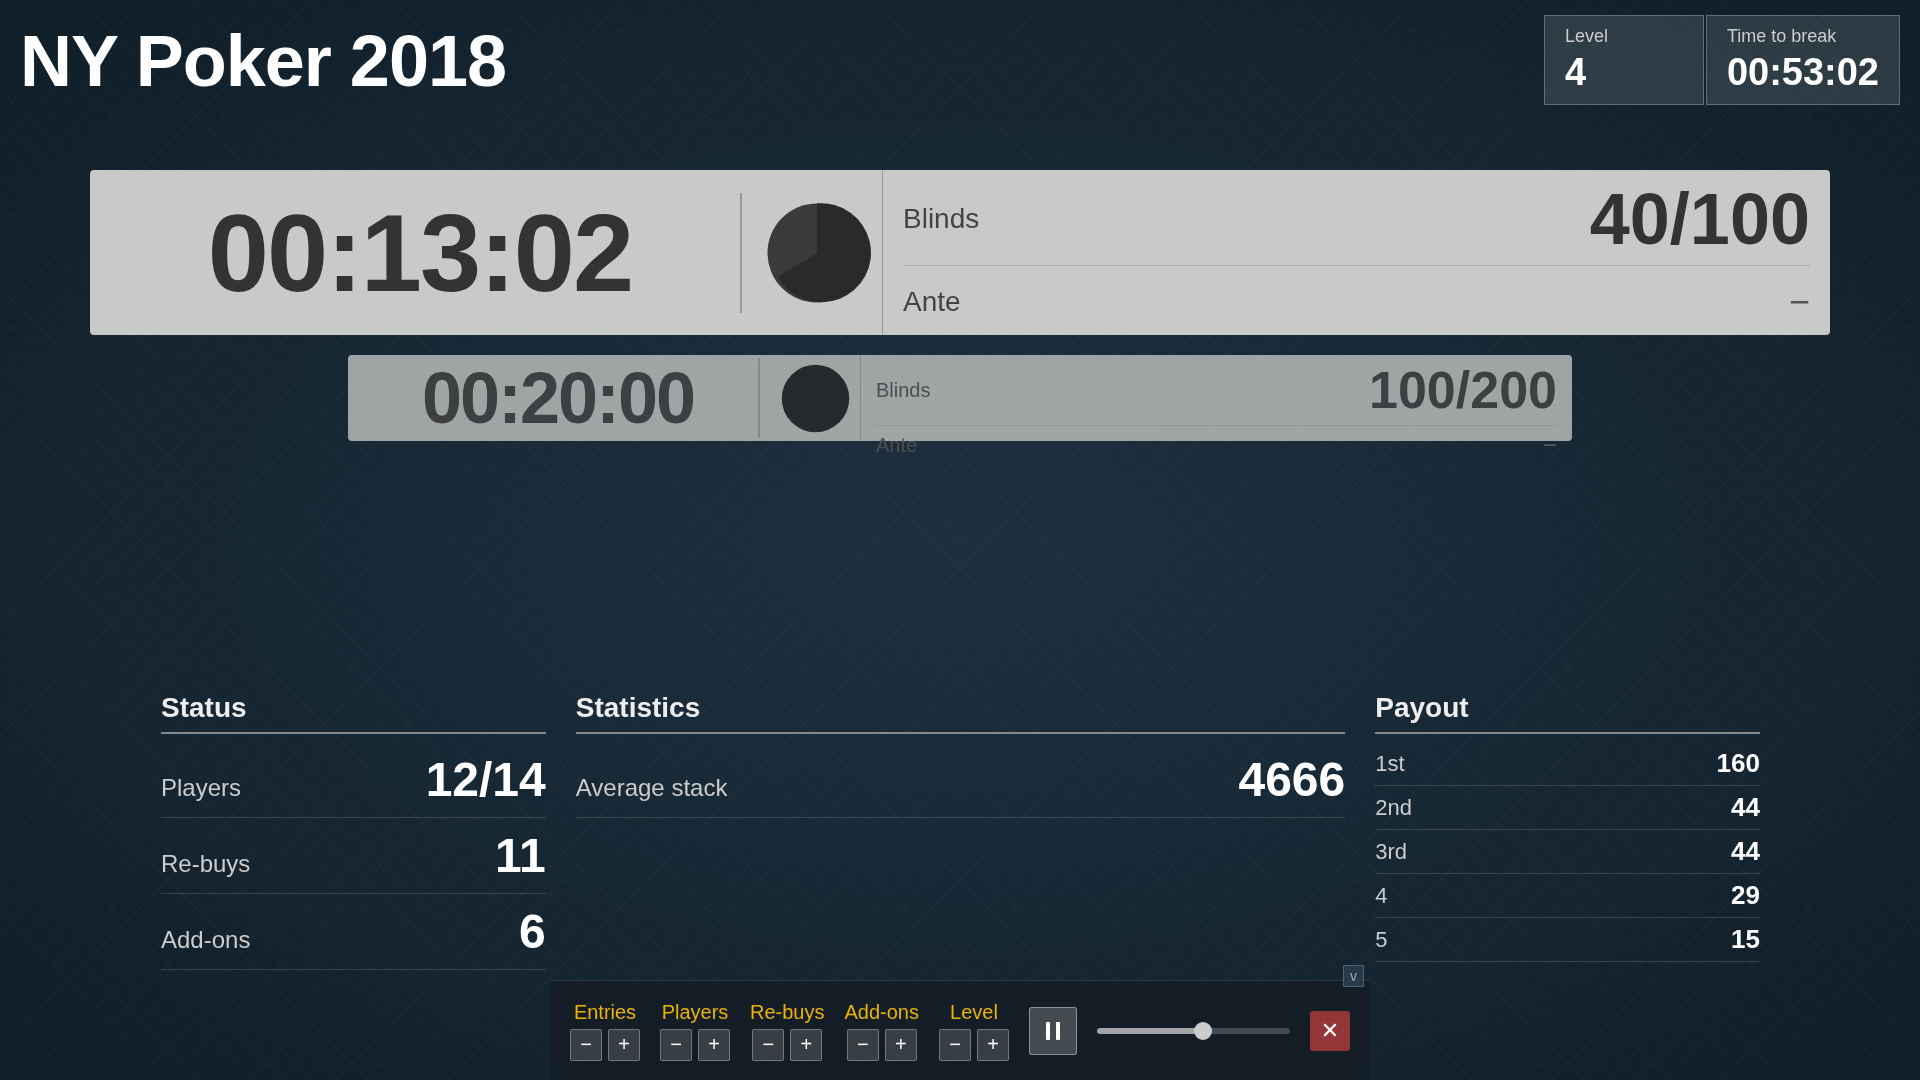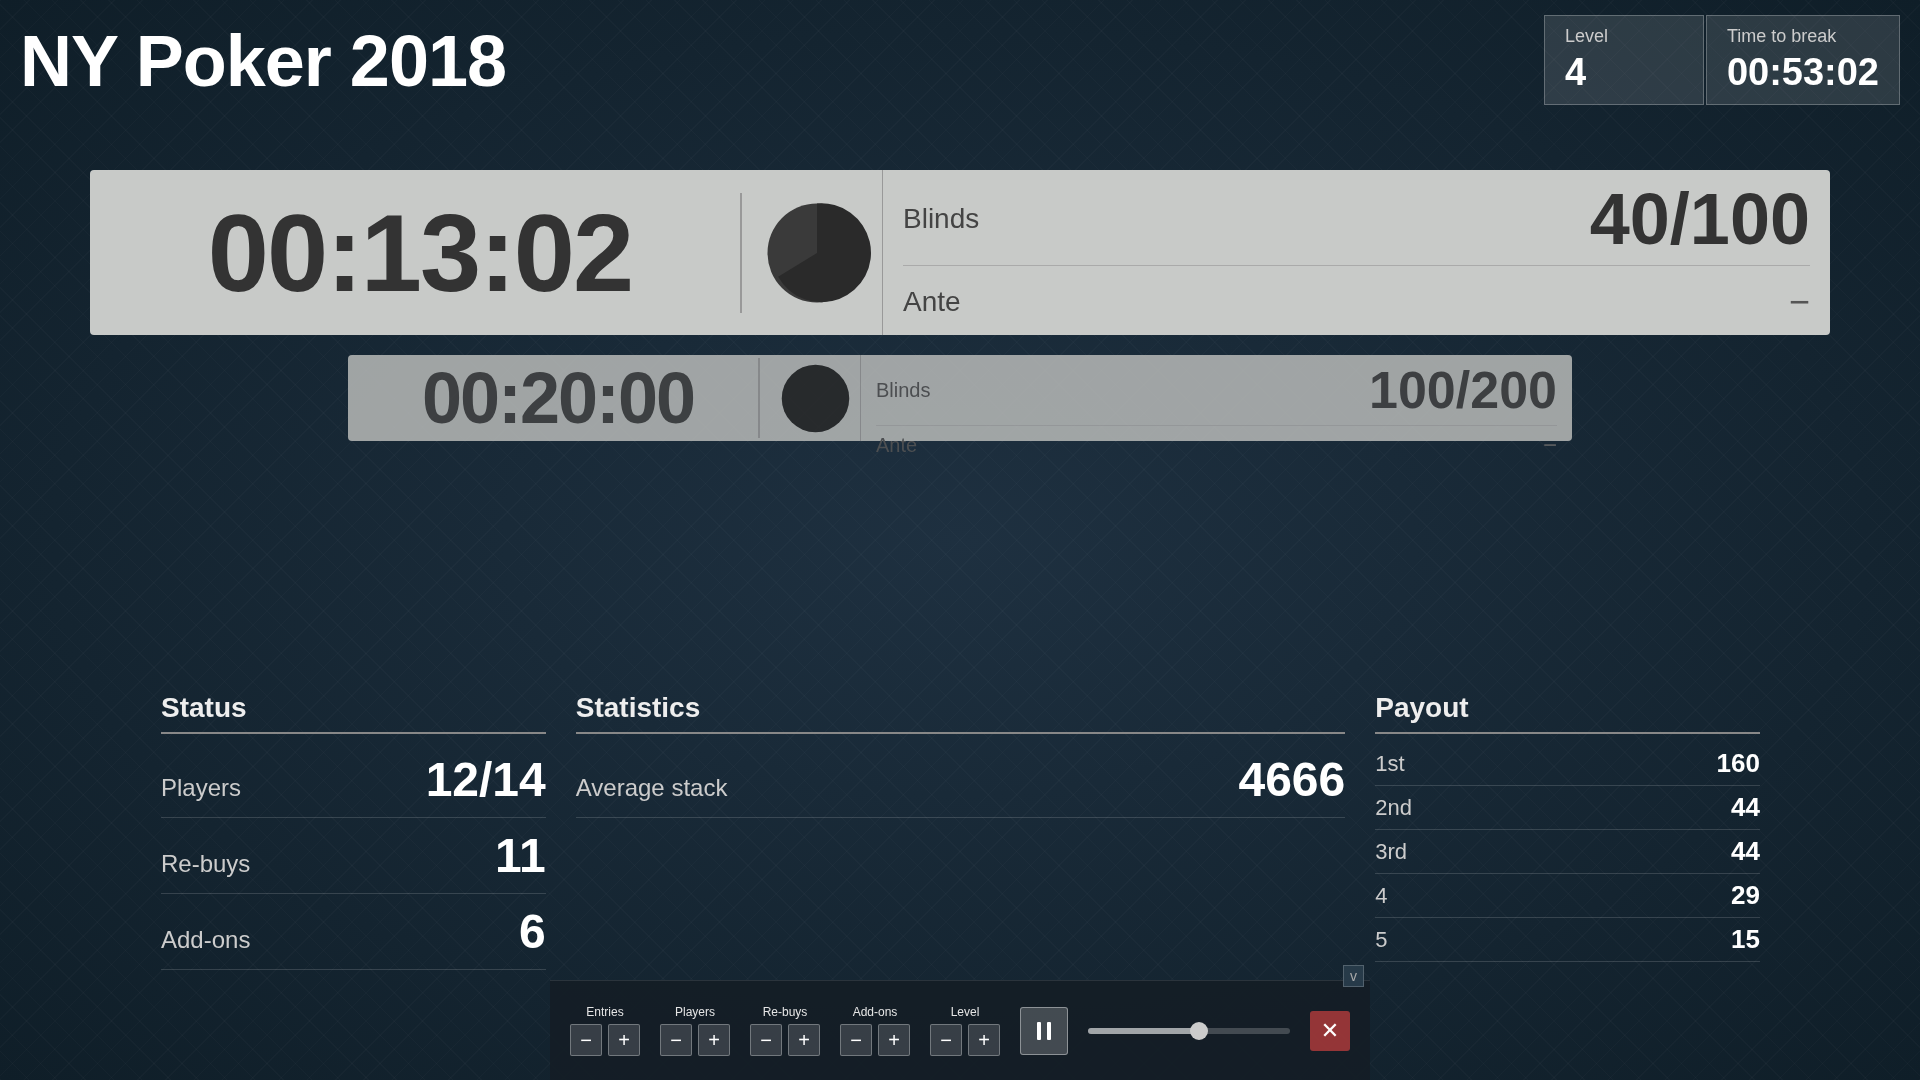--- a/index.html
+++ b/index.html
@@ -311,22 +311,22 @@
     }
 
     .control-entries-group {
       display: flex;
       flex-direction: column;
       align-items: center;
       gap: 5px;
     }
 
     .control-label {
-      font-size: 12px;
-      color: #e5e5e5;
+      font-size: 20px;
+      color: #eab308;
     }
 
     .control-buttons {
       display: flex;
       gap: 6px;
     }
 
     .ctrl-btn {
       width: 32px;
       height: 32px;

